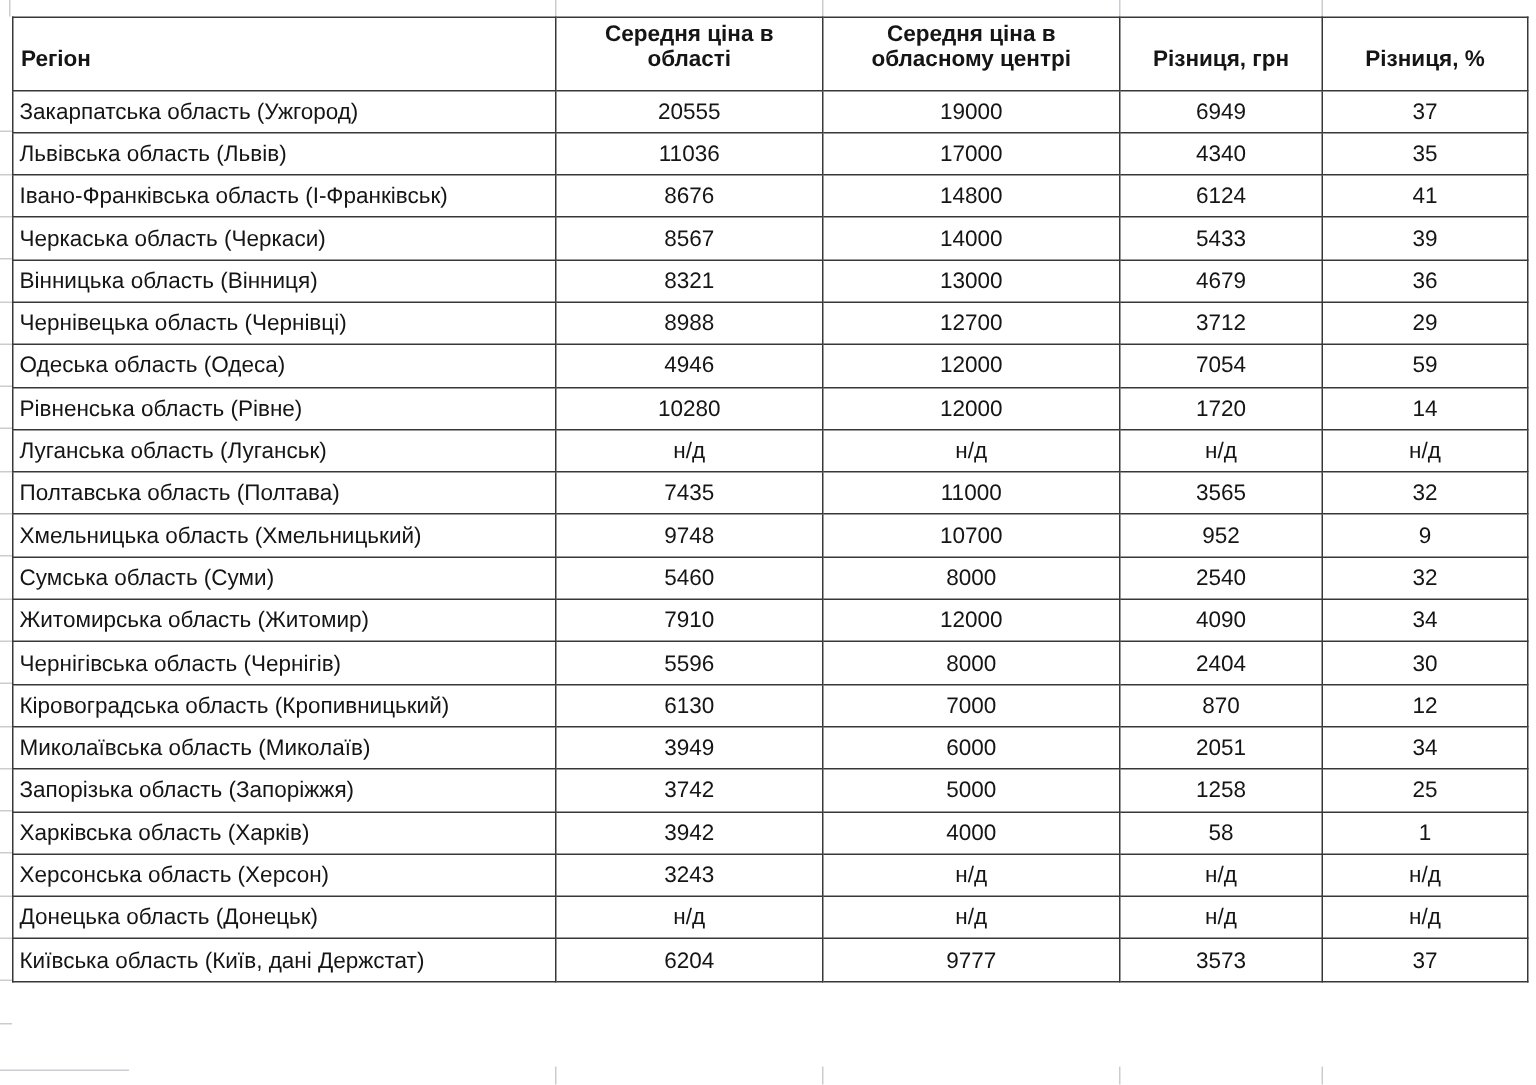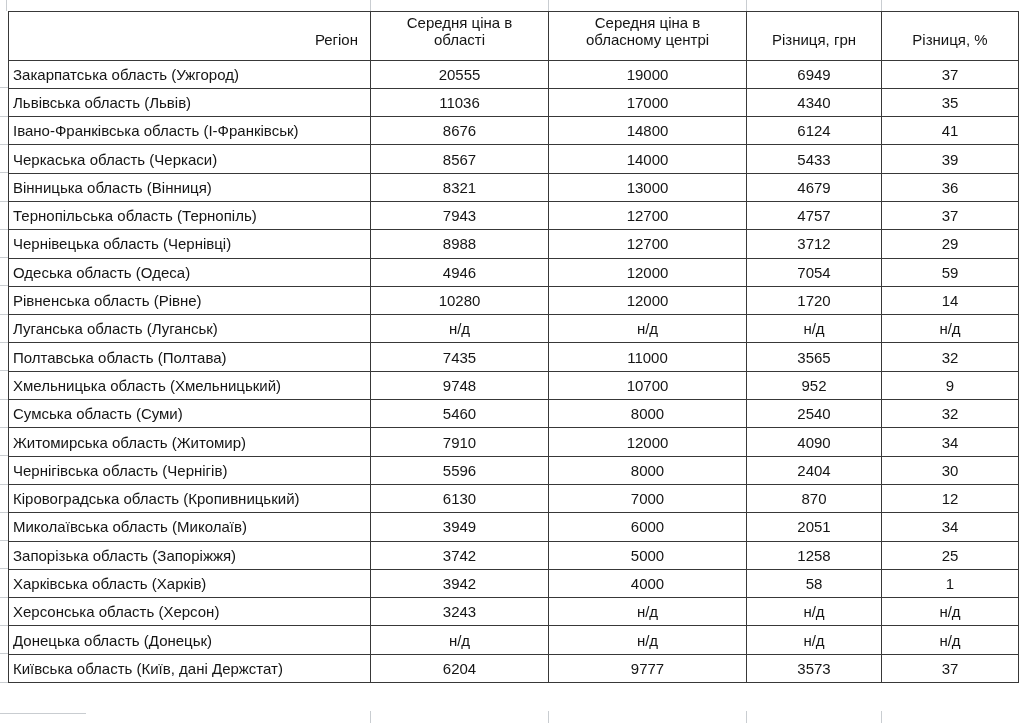--- a/index.html
+++ b/index.html
@@ -32,28 +32,28 @@
   }
   .price-table th, .price-table td {
     border: 1.5px solid var(--border);
     color: var(--text);
     font-size: 15px;
     overflow: hidden;
   }
   .price-table thead tr { height: 48px; }
   .price-table tbody tr { height: 28.3px; }
   .price-table th {
-    font-weight: normal;
+    font-weight: bold;
     vertical-align: bottom;
     text-align: center;
     padding: 2px 12px 11px 12px;
     line-height: 1.15;
   }
   .price-table th.c-region {
-    text-align: right;
+    text-align: left;
     padding-left: 5px;
   }
   .price-table td {
     text-align: center;
     padding: 0 4px;
     white-space: nowrap;
     vertical-align: middle;
   }
   .price-table td.c-region {
     text-align: left;
@@ -150,27 +150,20 @@
       <td>39</td>
     </tr>
         <tr>
       <td class="c-region">Вінницька область (Вінниця)</td>
       <td>8321</td>
       <td>13000</td>
       <td>4679</td>
       <td>36</td>
     </tr>
         <tr>
-      <td class="c-region">Тернопільська область (Тернопіль)</td>
-      <td>7943</td>
-      <td>12700</td>
-      <td>4757</td>
-      <td>37</td>
-    </tr>
-        <tr>
       <td class="c-region">Чернівецька область (Чернівці)</td>
       <td>8988</td>
       <td>12700</td>
       <td>3712</td>
       <td>29</td>
     </tr>
         <tr>
       <td class="c-region">Одеська область (Одеса)</td>
       <td>4946</td>
       <td>12000</td>

